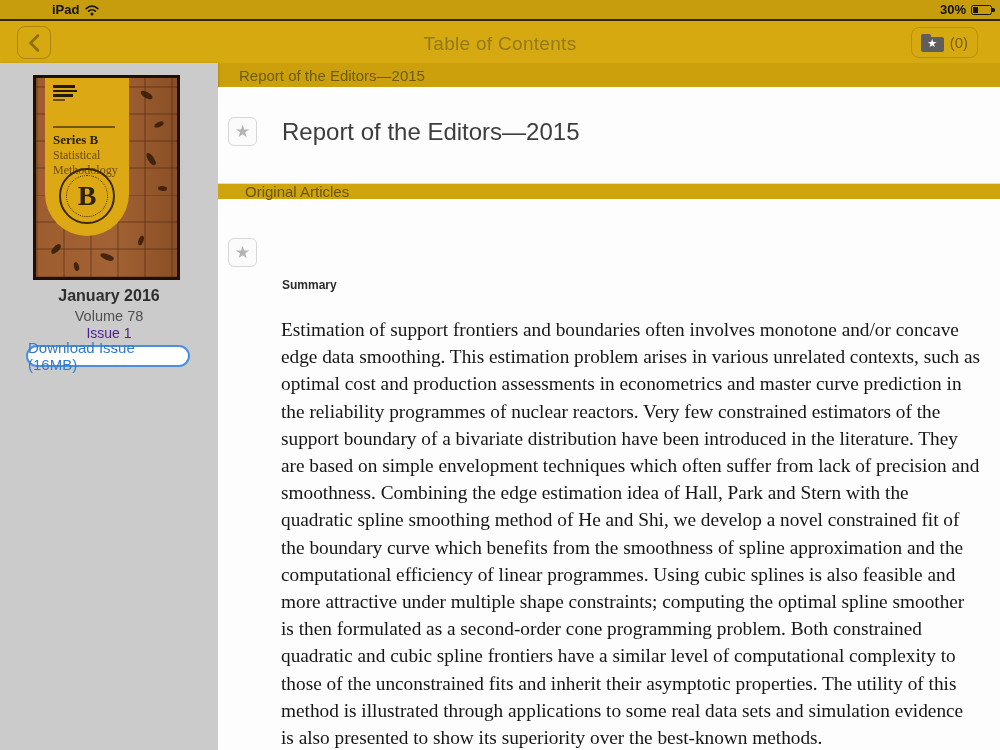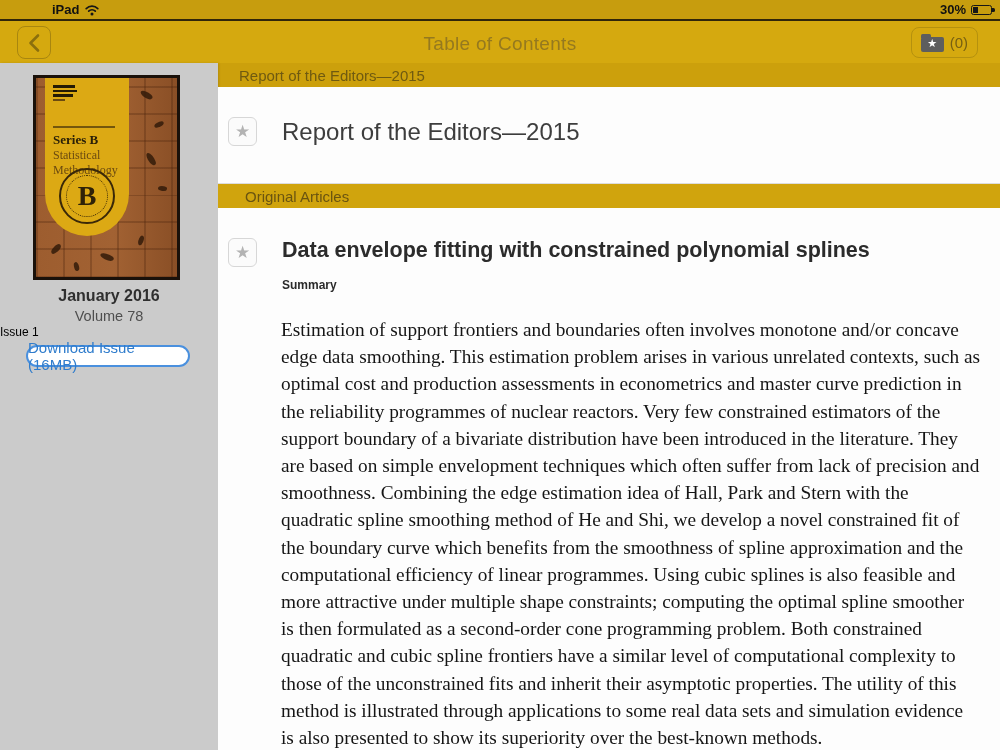--- a/index.html
+++ b/index.html
@@ -74,39 +74,39 @@
   .rss-logo i:nth-child(1){width:22px;} .rss-logo i:nth-child(2){width:24px;}
   .rss-logo i:nth-child(3){width:20px;} .rss-logo i:nth-child(4){width:12px; background:#6b4a10;}
   .jrnl-line { margin-top:22px; width:62px; height:2px; background:rgba(58,42,8,.65); }
   .series { margin-top:4px; font-family:"Liberation Serif", serif; font-weight:bold; font-size:13px; color:#2a2008; }
   .series-sub { margin-top:0; font-family:"Liberation Serif", serif; font-size:12px; line-height:1.25; color:#6b4a10; width:64px; }
   .seal { position:absolute; left:14px; top:90px; width:56px; height:56px; border:2px solid #3a2808; border-radius:50%; display:flex; align-items:center; justify-content:center; }
   .seal-inner { width:42px; height:42px; border:1.5px dotted #3a2808; border-radius:50%; display:flex; align-items:center; justify-content:center; font-family:"Liberation Serif", serif; font-weight:bold; font-size:28px; color:#2f2208; }
   .ant { position:absolute; background:#331b09; border-radius:60% 40% 55% 45%; opacity:.85; }
   .issue-date { position:absolute; left:0; top:224px; width:218px; text-align:center; font-size:16px; font-weight:bold; color:#2f2f2f; }
   .vol { position:absolute; left:0; top:245px; width:218px; text-align:center; font-size:14.5px; color:#4f4f4f; }
-  .iss { position:absolute; left:0; top:262px; width:218px; text-align:left; font-size:12px; color:#000000; }
+  .iss { position:absolute; left:0; top:262px; width:218px; text-align:center; font-size:14px; color:#4c1d95; }
   .dl-btn {
     position:absolute; left:26px; top:282px; width:164px; height:22px;
     background:#fff; border:2px solid #4a90de; border-radius:17px;
     color:#2f7ccc; font-size:15px; display:flex; align-items:center; justify-content:center;
     font-family:"Liberation Sans", sans-serif;
   }
   
   .content { position:absolute; left:218px; top:87px; width:782px; height:663px; background:#fdfdfd; }
   .star-btn {
     position:absolute; width:29px; height:29px; border:1px solid #d7d7d7; border-radius:6px;
     background:#fbfbfb; display:flex; align-items:center; justify-content:center;
     color:#b3b3b3; font-size:17px; line-height:1;
   }
   .star1 { left:10px; top:30px; }
   .report-title { position:absolute; left:64px; top:31px; font-size:24px; font-weight:400; color:#3d3d3d; }
   .row-divider { position:absolute; left:0; top:96px; width:782px; height:1px; background:#ddd; }
   .section-band {
-    position:absolute; left:0; top:97px; width:782px; height:24px;
+    position:absolute; left:0; top:97px; width:782px; height:15px;
     background:#d0a40d; display:flex; align-items:center; padding-left:27px;
     font-size:15px; color:#6a5410;
   }
   .star2 { left:10px; top:151px; }
   .article-title { position:absolute; left:64px; top:151px; font-size:21.5px; font-weight:bold; color:#2b2b2b; }
   .summary-label { position:absolute; left:64px; top:191px; font-size:12px; font-weight:bold; color:#2b2b2b; }
   .abstract {
     position:absolute; left:63px; top:229px; width:699px;
     font-family:"Liberation Serif", serif; font-size:19.3px; line-height:27.2px; color:#151515;
   }
@@ -188,16 +188,15 @@
     <span>★</span>
   </div>
   <div class="report-title">Report of the Editors—2015</div>
   <div class="row-divider"></div>
   <div class="section-band">
     <span>Original Articles</span>
   </div>
   <div class="star-btn star2">
     <span>★</span>
   </div>
-  <div class="article-title">Data envelope fitting with constrained polynomial splines</div>
   <div class="summary-label">Summary</div>
   <div class="abstract">Estimation of support frontiers and boundaries often involves monotone and/or concave edge data smoothing. This estimation problem arises in various unrelated contexts, such as optimal cost and production assessments in econometrics and master curve prediction in the reliability programmes of nuclear reactors. Very few constrained estimators of the support boundary of a bivariate distribution have been introduced in the literature. They are based on simple envelopment techniques which often suffer from lack of precision and smoothness. Combining the edge estimation idea of Hall, Park and Stern with the quadratic spline smoothing method of He and Shi, we develop a novel constrained fit of the boundary curve which benefits from the smoothness of spline approximation and the computational efficiency of linear programmes. Using cubic splines is also feasible and more attractive under multiple shape constraints; computing the optimal spline smoother is then formulated as a second-order cone programming problem. Both constrained quadratic and cubic spline frontiers have a similar level of computational complexity to those of the unconstrained fits and inherit their asymptotic properties. The utility of this method is illustrated through applications to some real data sets and simulation evidence is also presented to show its superiority over the best-known methods.</div>
 </div>
 
 </body></html>

